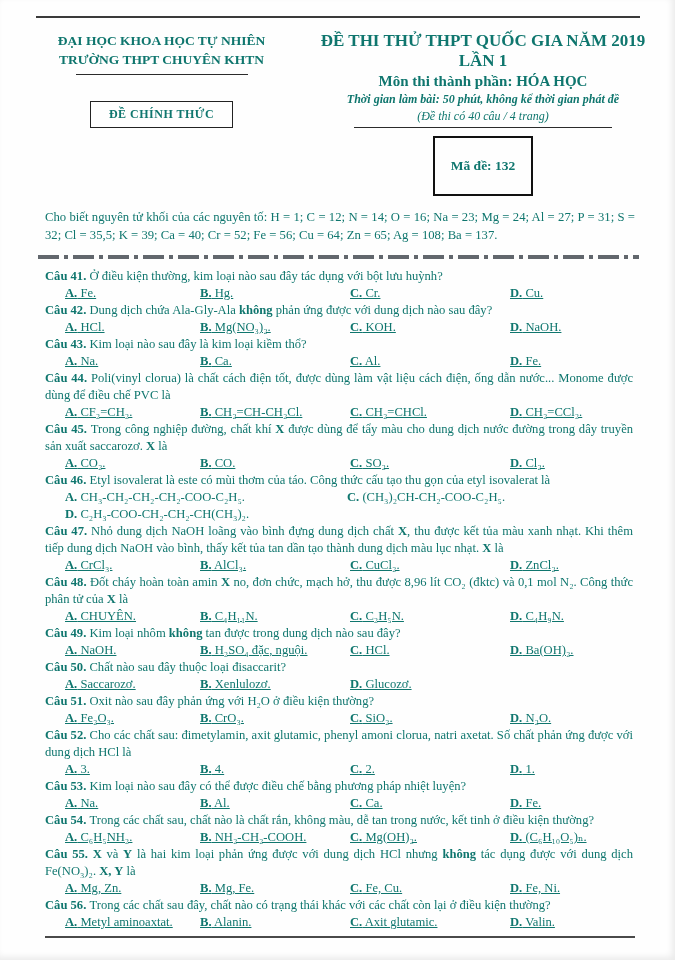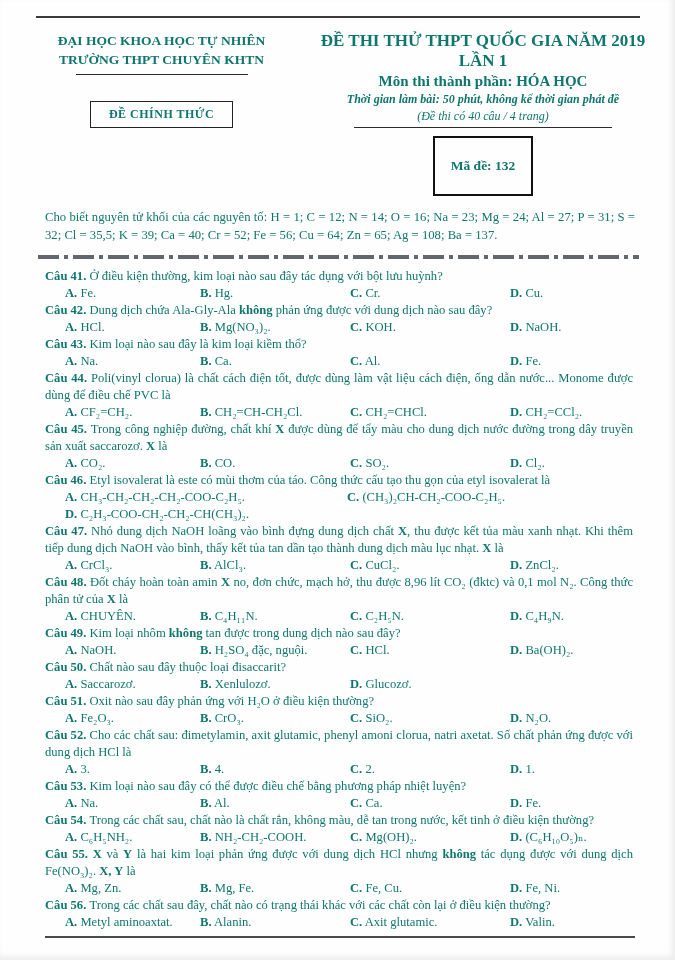--- a/index.html
+++ b/index.html
@@ -58,21 +58,21 @@
       #62676d 0px, #62676d 21px,
       rgba(0,0,0,0) 21px, rgba(0,0,0,0) 26px,
       #62676d 26px, #62676d 30px,
       rgba(0,0,0,0) 30px, rgba(0,0,0,0) 35px);
   }
   
   .questions { margin:9px 42px 0 45px; font-size:12.6px; }
   .q-body { line-height:17px; text-align:justify; }
   .b { font-weight:bold; }
   .opts { display:grid; padding-left:20px; line-height:17px; }
-  .opts.c4 { grid-template-columns:135px 150px 160px 1fr; }
+  .opts.c4 { grid-template-columns:135px 150px 160px 1fr;text-decoration:underline; }
   .opts.c2 { grid-template-columns:282px 1fr; }
   .opt { white-space:nowrap; overflow:visible; }
   .ok { font-weight:bold; }
   .bottom-rule {
     margin:5px 40px 0 45px;
     border-top:2.5px solid #4a4a4a;
   }
 </style>
 </head>
 <body>

